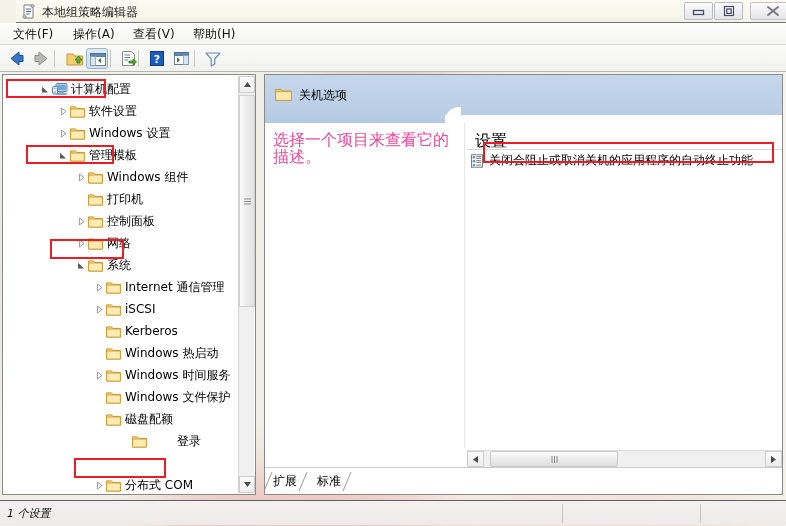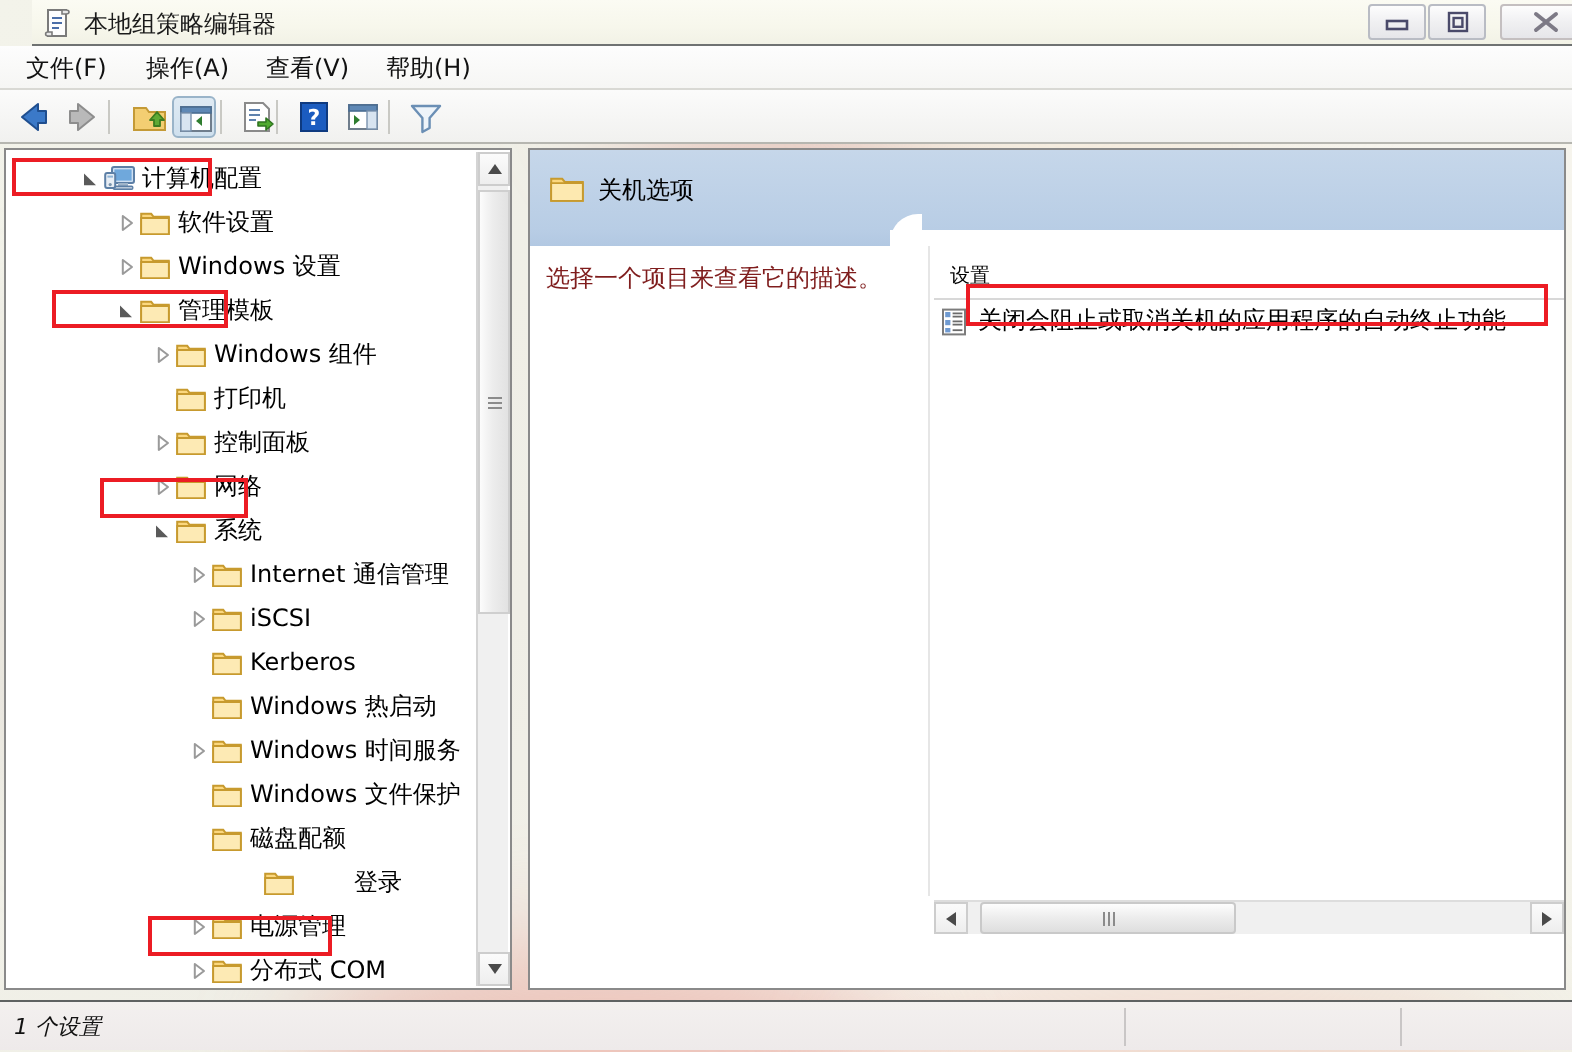--- a/index.html
+++ b/index.html
@@ -102,25 +102,25 @@
   }
   #rp-header-ico{position:absolute;left:10px;top:12px;}
   #rp-header-text{position:absolute;left:34px;top:12px;font-size:12px;color:#000;}
   #rp-notch{
     position:absolute;left:180px;top:32px;width:16px;height:16px;
     background:#fff;border-top-left-radius:14px;
   }
   #rp-bluebar2{position:absolute;left:0;top:40px;width:180px;height:8px;
     background:linear-gradient(180deg,#b8cde5,#b2c8e2);}
 
-  #rp-desc{position:absolute;left:8px;top:56px;width:185px;font-size:12px;color:#7f1d1d;line-height:17px;}
+  #rp-desc{position:absolute;left:8px;top:56px;width:185px;font-size:16px;color:#ec4899;line-height:17px;}
 
   #rp-listhdr{position:absolute;left:202px;top:54px;right:0;height:20px;
     border-bottom:1px solid #d8d8d8;}
-  #rp-listhdr-text{position:absolute;left:8px;top:2px;font-size:10px;color:#000;}
+  #rp-listhdr-text{position:absolute;left:8px;top:2px;font-size:16px;color:#000;}
 
   #rp-row{position:absolute;left:204px;top:76px;height:19px;display:flex;align-items:center;}
   #rp-row-ico{width:16px;height:16px;flex:0 0 16px;display:flex;align-items:center;justify-content:center;}
   #rp-row-text{font-size:12px;color:#000;padding-left:4px;white-space:nowrap;}
 
   #rp-vsplit{position:absolute;left:199px;top:48px;width:1px;bottom:46px;background:#e6e6e6;}
 
   
   #rhscroll{position:absolute;left:202px;right:0;bottom:27px;height:17px;
     background:#f0f0f0;border-top:1px solid #ddd;box-sizing:border-box;}
@@ -483,34 +483,20 @@
           </div>
           <div class="trow" style="top: 355px; left: 60px; gap: 26px;">
             <span class="twist"></span>
             <span class="tico">
               <svg width="15" height="13" viewBox="0 0 15 13">
                 <path d="M0.6 1.9 h5 l1.2 1.5 h7.6 v8.6 h-13.8 z" fill="#fbd77e" stroke="#c79a2e" stroke-width="1"></path>
                 <path d="M0.6 4 h13.8 v8.1 h-13.8 z" fill="#fdeab4" stroke="#c79a2e" stroke-width=".9"></path>
               </svg>
             </span>
             <span class="tlabel">登录</span>
-          </div>
-          <div class="trow" style="top: 377px; left: 60px;">
-            <span class="twist">
-              <svg width="9" height="9" viewBox="0 0 9 9">
-                <path d="M2.4 1 L7 4.5 L2.4 8 Z" fill="none" stroke="#9a9a9a" stroke-width="1" stroke-linejoin="round"></path>
-              </svg>
-            </span>
-            <span class="tico">
-              <svg width="15" height="13" viewBox="0 0 15 13">
-                <path d="M0.6 1.9 h5 l1.2 1.5 h7.6 v8.6 h-13.8 z" fill="#fbd77e" stroke="#c79a2e" stroke-width="1"></path>
-                <path d="M0.6 4 h13.8 v8.1 h-13.8 z" fill="#fdeab4" stroke="#c79a2e" stroke-width=".9"></path>
-              </svg>
-            </span>
-            <span class="tlabel">电源管理</span>
           </div>
           <div class="trow" style="top: 399px; left: 60px;">
             <span class="twist">
               <svg width="9" height="9" viewBox="0 0 9 9">
                 <path d="M2.4 1 L7 4.5 L2.4 8 Z" fill="none" stroke="#9a9a9a" stroke-width="1" stroke-linejoin="round"></path>
               </svg>
             </span>
             <span class="tico">
               <svg width="15" height="13" viewBox="0 0 15 13">
                 <path d="M0.6 1.9 h5 l1.2 1.5 h7.6 v8.6 h-13.8 z" fill="#fbd77e" stroke="#c79a2e" stroke-width="1"></path>
@@ -590,20 +576,37 @@
               <path d="M1 0 V7 M3.5 0 V7 M6 0 V7" stroke="#8b8b8b" stroke-width="1"></path>
             </svg>
         </div>
         <div class="hsb-arrow" id="hsb-right">
           <svg width="5" height="7" viewBox="0 0 5 7">
               <path d="M5 3.5 L0 0 L0 7 Z" fill="#4a4a4a"></path>
             </svg>
         </div>
       </div>
 
+      <div id="rp-tabs">
+        <div class="rtab" style="left:4px">
+          <svg width="10" height="19" viewBox="0 0 10 19" style="position:absolute;left:-6px;bottom:0">
+              <path d="M9 0 L1 19" stroke="#9b9b9b" stroke-width="1" fill="none"></path>
+            </svg>
+          <span style="padding:0 4px">扩展</span>
+          <svg width="10" height="19" viewBox="0 0 10 19" style="position:absolute;right:-7px;bottom:0">
+              <path d="M9 0 L1 19" stroke="#9b9b9b" stroke-width="1" fill="none"></path>
+            </svg>
+        </div>
+        <div class="rtab" style="left:48px">
+          <span style="padding:0 4px">标准</span>
+          <svg width="10" height="19" viewBox="0 0 10 19" style="position:absolute;right:-7px;bottom:0">
+              <path d="M9 0 L1 19" stroke="#9b9b9b" stroke-width="1" fill="none"></path>
+            </svg>
+        </div>
+      </div>
     </div>
   </div>
 
   <div id="statusbar">
     <span id="status-text">1 个设置</span>
     <div class="st-div" style="left:562px"></div>
     <div class="st-div" style="left:700px"></div>
   </div>
 
   <div id="annots">

